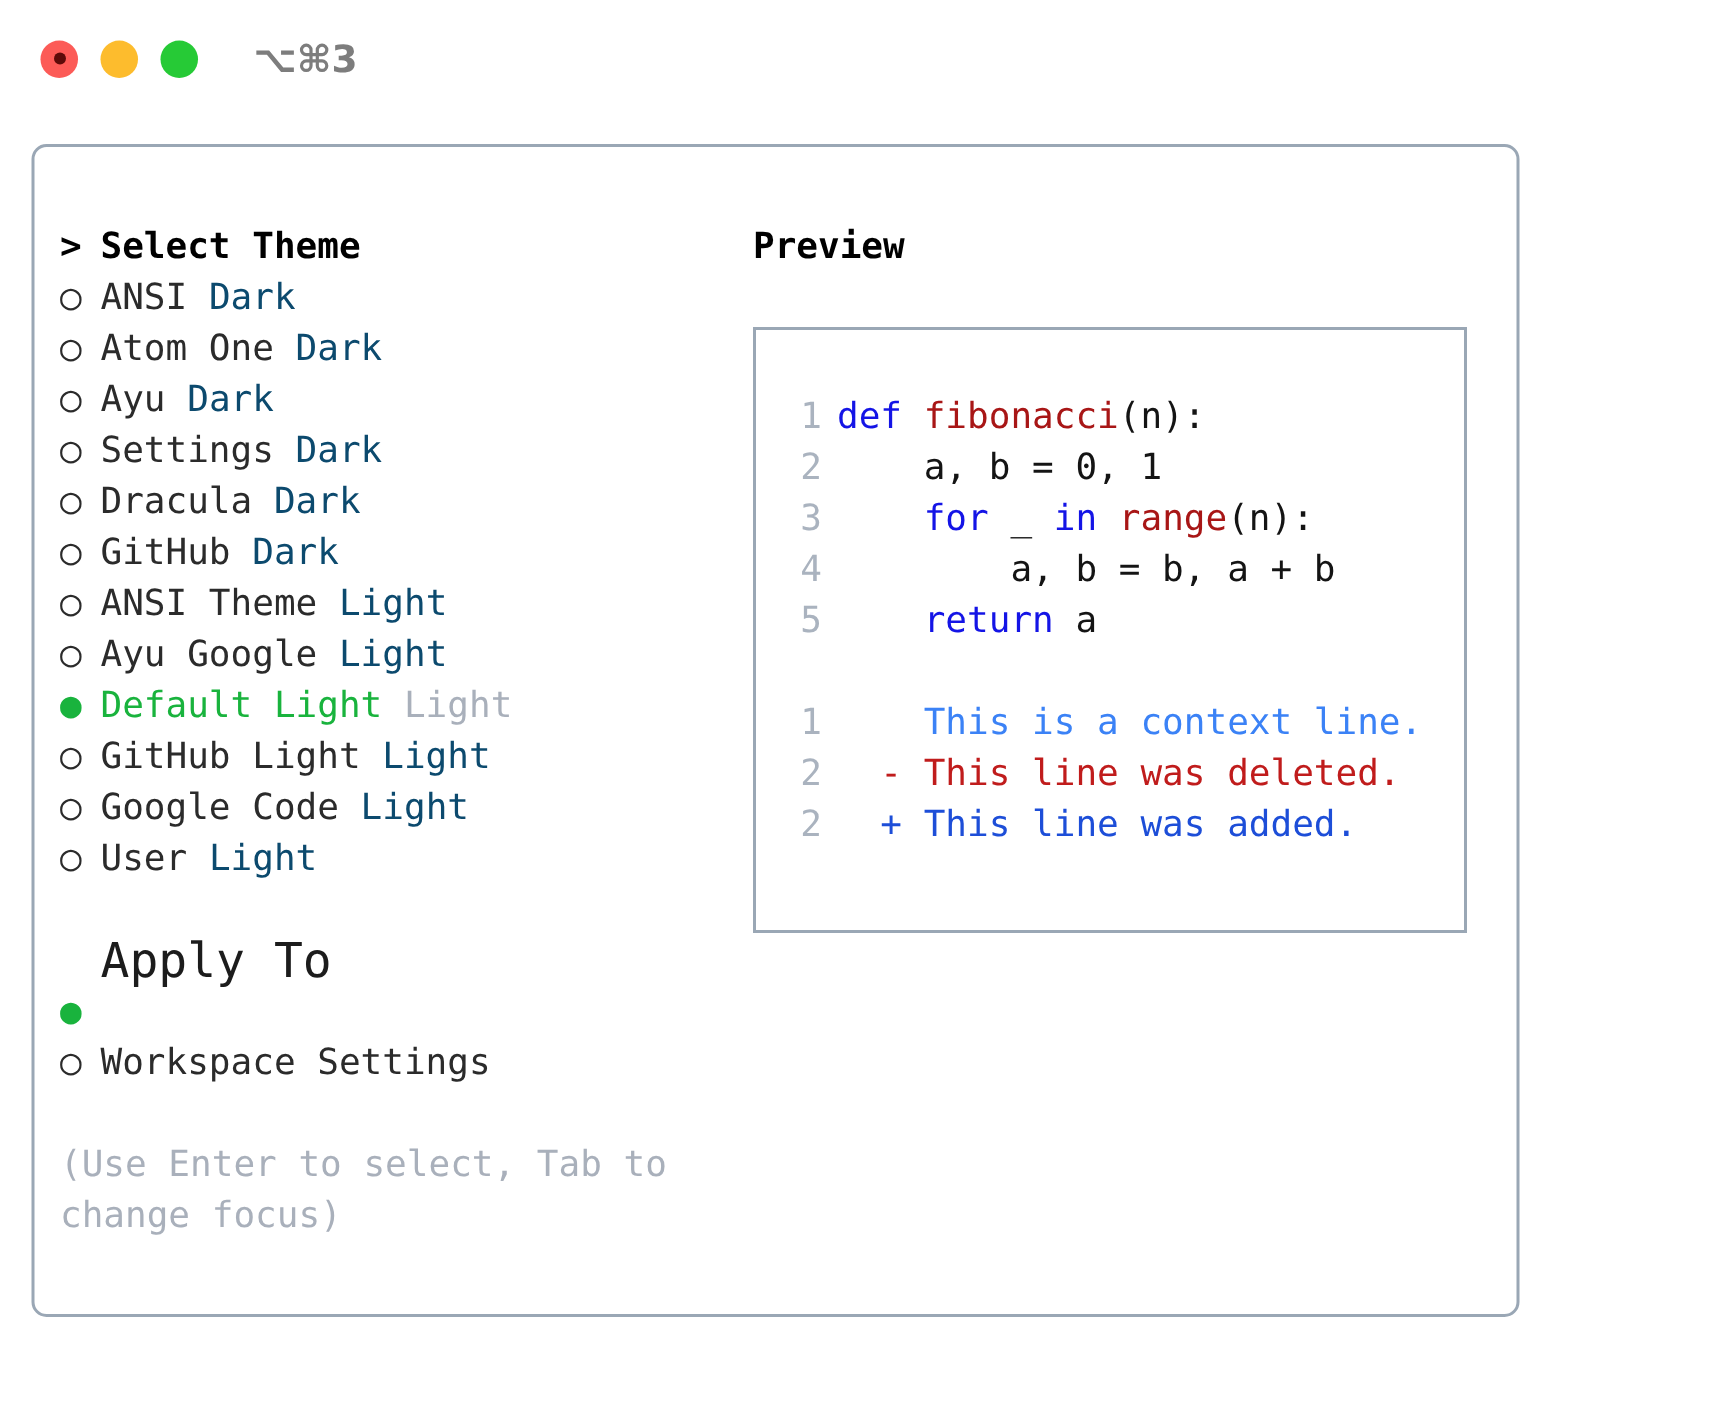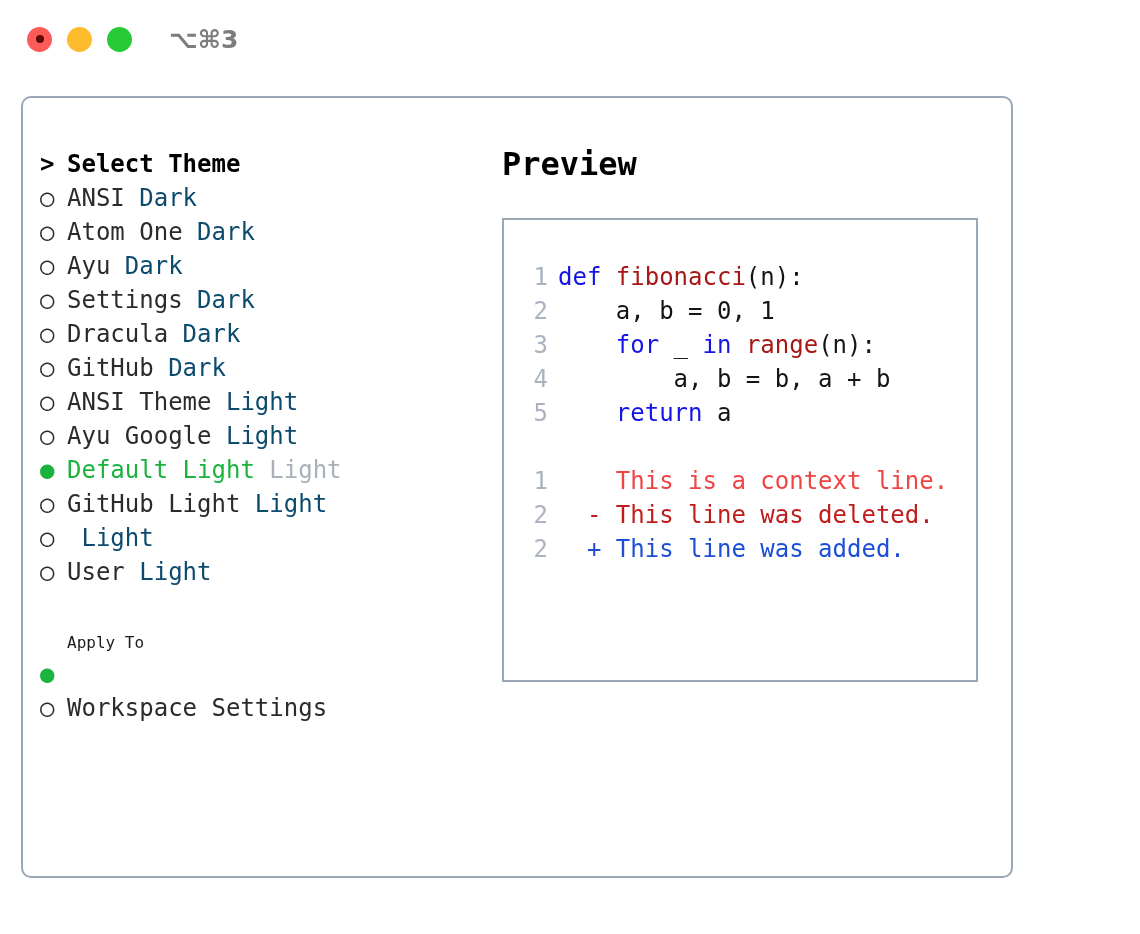--- a/index.html
+++ b/index.html
@@ -124,21 +124,21 @@
   .row.selected .marker,
   .row.selected .label { color: #19b33d; }
   .row.selected .badge { color: #a9b0bb; }
 
   .spacer-row { height: 34px; }
 
   .section-head {
     display: flex;
     align-items: baseline;
     height: 34px;
-    font-size: 16px;
+    font-size: 32px;
     line-height: 34px;
     color: #1c1c1c;
     white-space: pre;
   }
 
   .hint {
     margin-top: 34px;
     width: 420px;
     font-size: 24px;
     line-height: 34px;
@@ -147,30 +147,30 @@
   }
 
   
   .right-col {
     position: absolute;
     left: 479px;
     top: 49px;
     width: 500px;
   }
   .preview-title {
-    font-size: 32px;
+    font-size: 24px;
     line-height: 34px;
     font-weight: bold;
     color: #000000;
     margin-bottom: 0px;
   }
   .preview-box {
     margin-top: 37px;
     width: 476px;
-    height: 464px;
+    height: 404px;
     border: 2px solid #9aa7b5;
     box-sizing: border-box;
     background: #ffffff;
     position: relative;
   }
   .code {
     position: absolute;
     left: 16px;
     top: 40px;
     font-size: 24px;
@@ -182,21 +182,21 @@
     display: inline-block;
     width: 28px;
     text-align: right;
     color: #aab3bf;
     margin-right: 10px;
   }
   .kw   { color: #1414e6; }
   .fn   { color: #a81616; }
   .pl   { color: #141414; }
   .diff-gap { display: block; height: 34px; }
-  .ctx  { color: #ef4444; }
+  .ctx  { color: #3b82f6; }
   .del  { color: #c01c1c; }
   .add  { color: #1d4ed8; }
 </style>
 </head>
 <body>
 
 <div class="window">
 
   <div class="titlebar">
     <div class="traffic">
@@ -220,35 +220,36 @@
             <div class="row"><span class="marker">○</span><span class="label">ANSI</span><span> </span><span class="badge">Dark</span></div>
             <div class="row"><span class="marker">○</span><span class="label">Atom One</span><span> </span><span class="badge">Dark</span></div>
             <div class="row"><span class="marker">○</span><span class="label">Ayu</span><span> </span><span class="badge">Dark</span></div>
             <div class="row"><span class="marker">○</span><span class="label">Settings</span><span> </span><span class="badge">Dark</span></div>
             <div class="row"><span class="marker">○</span><span class="label">Dracula</span><span> </span><span class="badge">Dark</span></div>
             <div class="row"><span class="marker">○</span><span class="label">GitHub</span><span> </span><span class="badge">Dark</span></div>
             <div class="row"><span class="marker">○</span><span class="label">ANSI Theme</span><span> </span><span class="badge">Light</span></div>
             <div class="row"><span class="marker">○</span><span class="label">Ayu Google</span><span> </span><span class="badge">Light</span></div>
             <div class="row selected"><span class="marker">●</span><span class="label">Default Light</span><span> </span><span class="badge">Light</span></div>
             <div class="row"><span class="marker">○</span><span class="label">GitHub Light</span><span> </span><span class="badge">Light</span></div>
-            <div class="row"><span class="marker">○</span><span> </span><span class="badge">Light</span></div>
+            <div class="row"><span class="marker">○</span><span class="label">Google Code</span><span> </span><span class="badge">Light</span></div>
             <div class="row"><span class="marker">○</span><span class="label">User</span><span> </span><span class="badge">Light</span></div>
           </div>
 
         <div class="spacer-row"></div>
 
         <div class="section-head">
           <span class="marker"> </span><span>Apply To</span>
         </div>
 
         <div id="apply-items">
             <div class="row selected"><span class="marker">●</span></div>
             <div class="row"><span class="marker">○</span><span class="label">Workspace Settings</span></div>
           </div>
 
+        <div class="hint">(Use Enter to select, Tab to change focus)</div>
       </div>
 
       <div class="right-col">
         <div class="preview-title">Preview</div>
         <div class="preview-box">
           <div class="code" id="preview-code"><span class="cline"><span class="lnum">1</span><span class="kw">def </span><span class="fn">fibonacci</span><span class="pl">(n):</span></span><span class="cline"><span class="lnum">2</span><span class="pl">    a, b = 0, 1</span></span><span class="cline"><span class="lnum">3</span><span class="pl">    </span><span class="kw">for</span><span class="pl"> _ </span><span class="kw">in </span><span class="fn">range</span><span class="pl">(n):</span></span><span class="cline"><span class="lnum">4</span><span class="pl">        a, b = b, a + b</span></span><span class="cline"><span class="lnum">5</span><span class="pl">    </span><span class="kw">return</span><span class="pl"> a</span></span><span class="diff-gap"></span><span class="cline"><span class="lnum">1</span><span class="ctx">    This is a context line.</span></span><span class="cline"><span class="lnum">2</span><span class="del">  - This line was deleted.</span></span><span class="cline"><span class="lnum">2</span><span class="add">  + This line was added.</span></span></div>
         </div>
       </div>
 
     </div>

